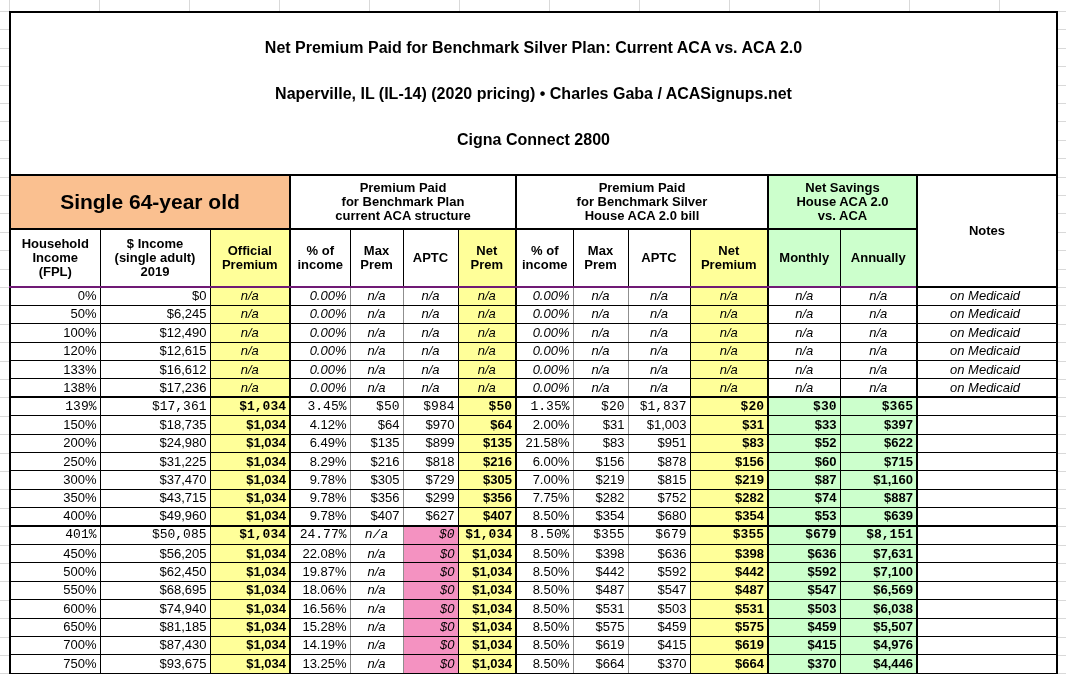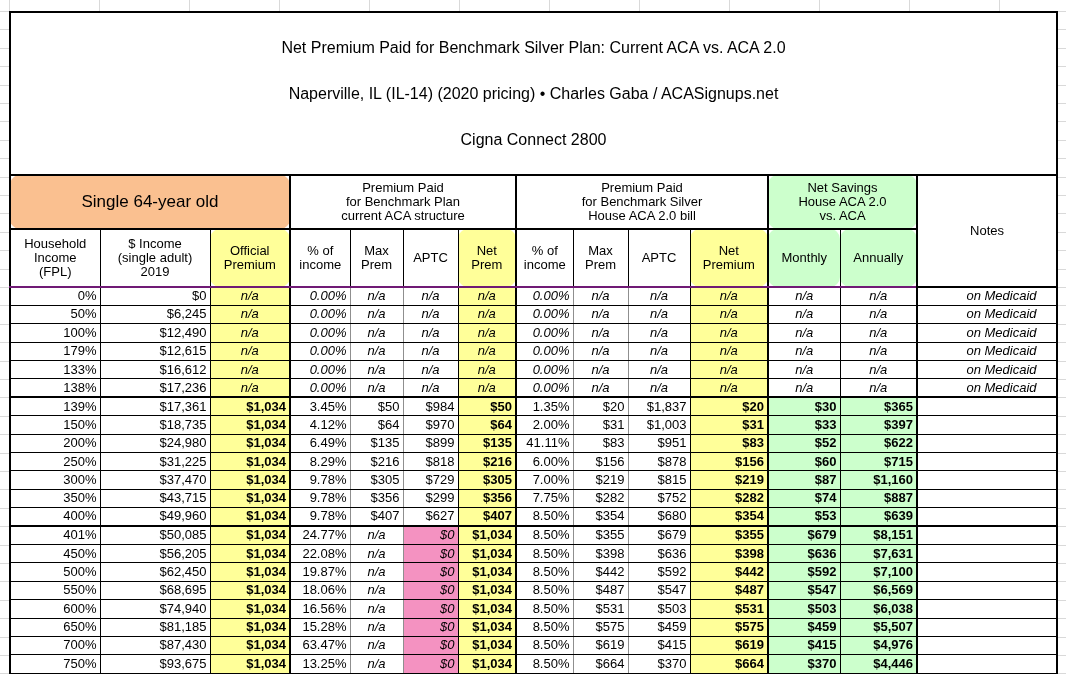--- a/index.html
+++ b/index.html
@@ -24,46 +24,46 @@
   }
   th,td{
     border:1px solid #000;
     padding:0 3px;
     font-size:13px;
     line-height:1.1;
     overflow:hidden;
     white-space:pre-line;
   }
   
-  th{font-weight:normal;text-align:center;vertical-align:middle;border-radius:10px;}
+  th{font-weight:bold;text-align:center;vertical-align:middle;}
   .title-row th{
     height:70px;font-size:16px;line-height:23px;border-bottom:2px solid #000;
   }
   .group-row th{height:52px;border-bottom:2px solid #000;}
   .sub-row th{height:56px;border-bottom:2px solid #701a75;}
   
   .bR2{border-right-width:2px !important;}
   
   tbody tr{height:18.4px;}
   td{text-align:right;}
   td.c2,td.c6,td.c10{background:var(--yellow);}
   td.green{background:var(--green);text-align:right;}
   td.bold{font-weight:bold;}
   td.na{font-style:italic;text-align:center;}
   td.ital{font-style:italic;}
   td.zero{background:var(--pink);font-style:italic;}
-  td.c13{font-style:italic;text-align:center;padding-left:32px;}
+  td.c13{font-style:italic;text-align:left;padding-left:32px;}
   
   td.c3,td.c4,td.c7,td.c8{border-right-color:#8f8f8f;}
   td.c2,td.c6,td.c10,td.c12{border-right-width:2px;}
-  tr.sec-start td{border-top-width:2px;}
+  tr.sec-start td{border-top-width:2px;font-family:Liberation Mono, monospace;}
   .bg-orange{background:var(--orange);}
   .bg-green{background:var(--green);}
   .bg-yellow{background:var(--yellow);margin-left:10px;}
-  .group-single{font-size:17px;}
+  .group-single{font-size:21px;}
 </style>
 </head>
 <body style="--orange: #FAC090; --yellow: #FFFF99; --green: #CCFFCC; --pink: #F492C1;">
 
 <div class="sheet">
   <table>
     <colgroup>
       <col style="width:90px">
         <col style="width:110px">
         <col style="width:80px">
@@ -170,21 +170,21 @@
           <td class="c6 na">n/a</td>
           <td class="c7 ital">0.00%</td>
           <td class="c8 na">n/a</td>
           <td class="c9 na">n/a</td>
           <td class="c10 na">n/a</td>
           <td class="c11 na">n/a</td>
           <td class="c12 na">n/a</td>
           <td class="c13">on Medicaid</td>
         </tr>
         <tr>
-          <td class="c0">179%</td>
+          <td class="c0">120%</td>
           <td class="c1">$12,615</td>
           <td class="c2 na">n/a</td>
           <td class="c3 ital">0.00%</td>
           <td class="c4 na">n/a</td>
           <td class="c5 na">n/a</td>
           <td class="c6 na">n/a</td>
           <td class="c7 ital">0.00%</td>
           <td class="c8 na">n/a</td>
           <td class="c9 na">n/a</td>
           <td class="c10 na">n/a</td>
@@ -257,21 +257,21 @@
           <td class="c13"></td>
         </tr>
         <tr>
           <td class="c0">200%</td>
           <td class="c1">$24,980</td>
           <td class="c2 bold">$1,034</td>
           <td class="c3">6.49%</td>
           <td class="c4">$135</td>
           <td class="c5">$899</td>
           <td class="c6 bold">$135</td>
-          <td class="c7">41.11%</td>
+          <td class="c7">21.58%</td>
           <td class="c8">$83</td>
           <td class="c9">$951</td>
           <td class="c10 bold">$83</td>
           <td class="c11 green bold">$52</td>
           <td class="c12 green bold">$622</td>
           <td class="c13"></td>
         </tr>
         <tr>
           <td class="c0">250%</td>
           <td class="c1">$31,225</td>
@@ -429,21 +429,21 @@
           <td class="c9">$459</td>
           <td class="c10 bold">$575</td>
           <td class="c11 green bold">$459</td>
           <td class="c12 green bold">$5,507</td>
           <td class="c13"></td>
         </tr>
         <tr>
           <td class="c0">700%</td>
           <td class="c1">$87,430</td>
           <td class="c2 bold">$1,034</td>
-          <td class="c3">63.47%</td>
+          <td class="c3">14.19%</td>
           <td class="c4 na">n/a</td>
           <td class="c5 zero">$0</td>
           <td class="c6 bold">$1,034</td>
           <td class="c7">8.50%</td>
           <td class="c8">$619</td>
           <td class="c9">$415</td>
           <td class="c10 bold">$619</td>
           <td class="c11 green bold">$415</td>
           <td class="c12 green bold">$4,976</td>
           <td class="c13"></td>

